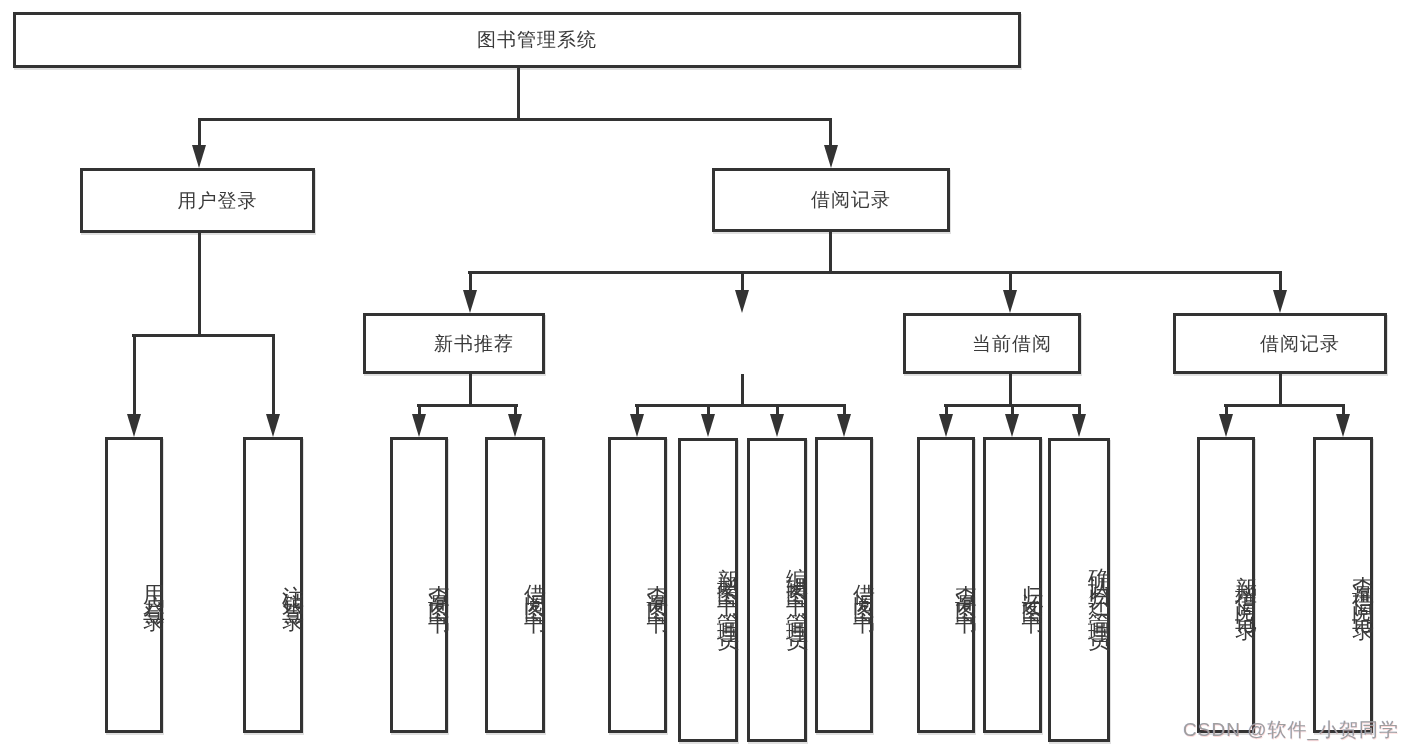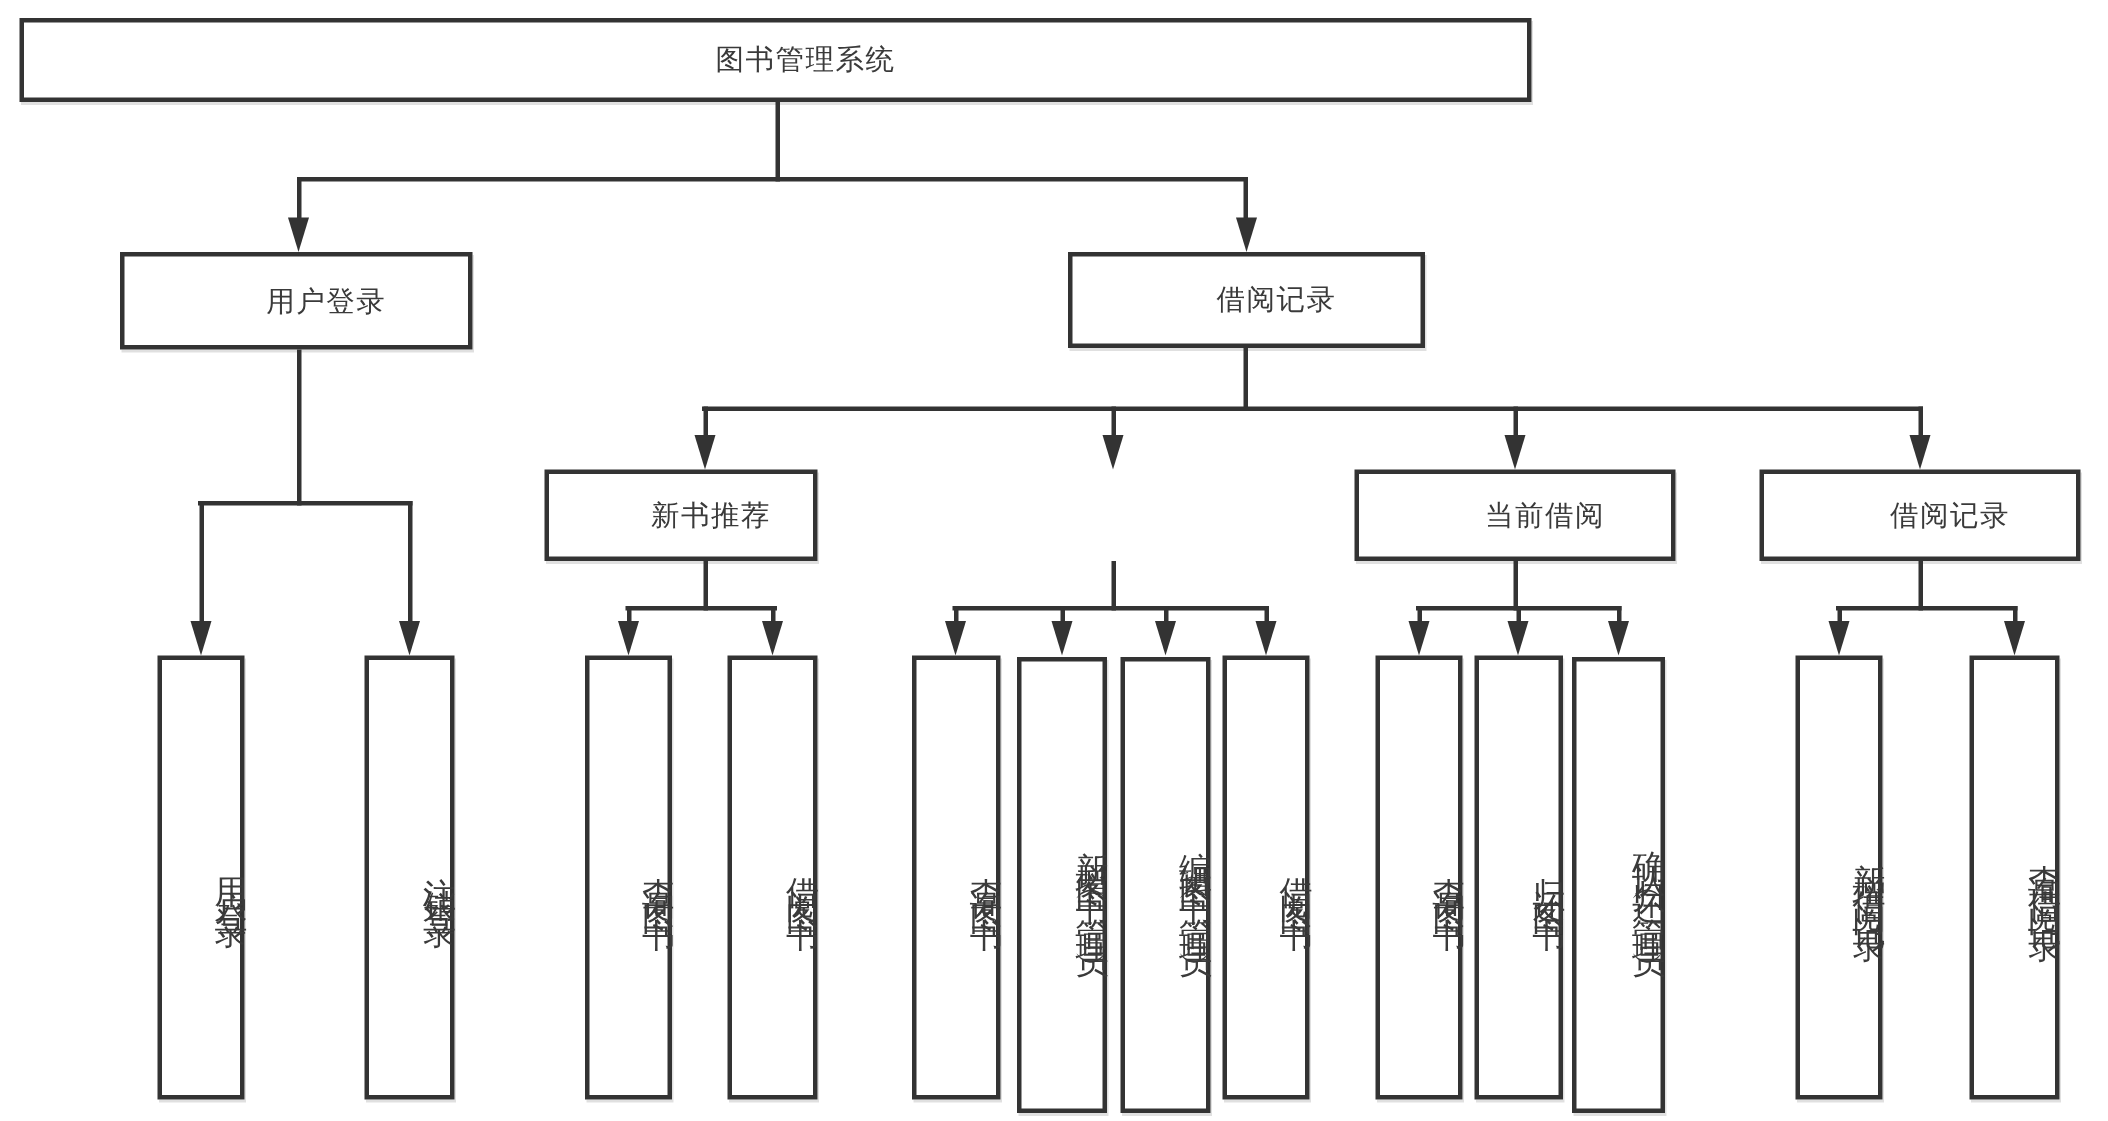--- a/index.html
+++ b/index.html
@@ -49,21 +49,21 @@
     border-left: 7px solid transparent;
     border-right: 7px solid transparent;
     border-top: 23px solid var(--line);
   }
   
   #n-root      { left: 13px;   top: 12px;  width: 1008px; height: 56px; }
   #n-b0        { left: 80px;   top: 168px; width: 235px;  height: 65px; }
   #n-b1        { left: 712px;  top: 168px; width: 238px;  height: 64px; }
   #n-g0        { left: 363px;  top: 313px; width: 182px;  height: 61px; }
   #n-g1        { left: 635px;  top: 313px; width: 214px;  height: 61px; }
-  #n-g2        { left: 903px;  top: 313px; width: 214px;  height: 61px; }
+  #n-g2        { left: 903px;  top: 313px; width: 178px;  height: 61px; }
   #n-g3        { left: 1173px; top: 313px; width: 214px;  height: 61px; }
   
   #n-u0   { left: 105px;  top: 437px; width: 58px; height: 296px; }
   #n-u1   { left: 243px;  top: 437px; width: 60px; height: 296px; }
   #n-g0l0 { left: 390px;  top: 437px; width: 58px; height: 296px; }
   #n-g0l1 { left: 485px;  top: 437px; width: 60px; height: 296px; }
   #n-g1l0 { left: 608px;  top: 437px; width: 59px; height: 296px; }
   #n-g1l1 { left: 678px;  top: 438px; width: 60px; height: 304px; }
   #n-g1l2 { left: 747px;  top: 438px; width: 60px; height: 304px; }
   #n-g1l3 { left: 815px;  top: 437px; width: 58px; height: 296px; }
@@ -265,14 +265,15 @@
   <div class="arrow" id="c-g1-a0"></div>
   <div class="arrow" id="c-g1-a1"></div>
   <div class="arrow" id="c-g1-a2"></div>
   <div class="arrow" id="c-g1-a3"></div>
   <div class="arrow" id="c-g2-a0"></div>
   <div class="arrow" id="c-g2-a1"></div>
   <div class="arrow" id="c-g2-a2"></div>
   <div class="arrow" id="c-g3-a0"></div>
   <div class="arrow" id="c-g3-a1"></div>
 
+  <div id="watermark">CSDN @软件_小贺同学</div>
 
 </div>
 
 </body></html>

